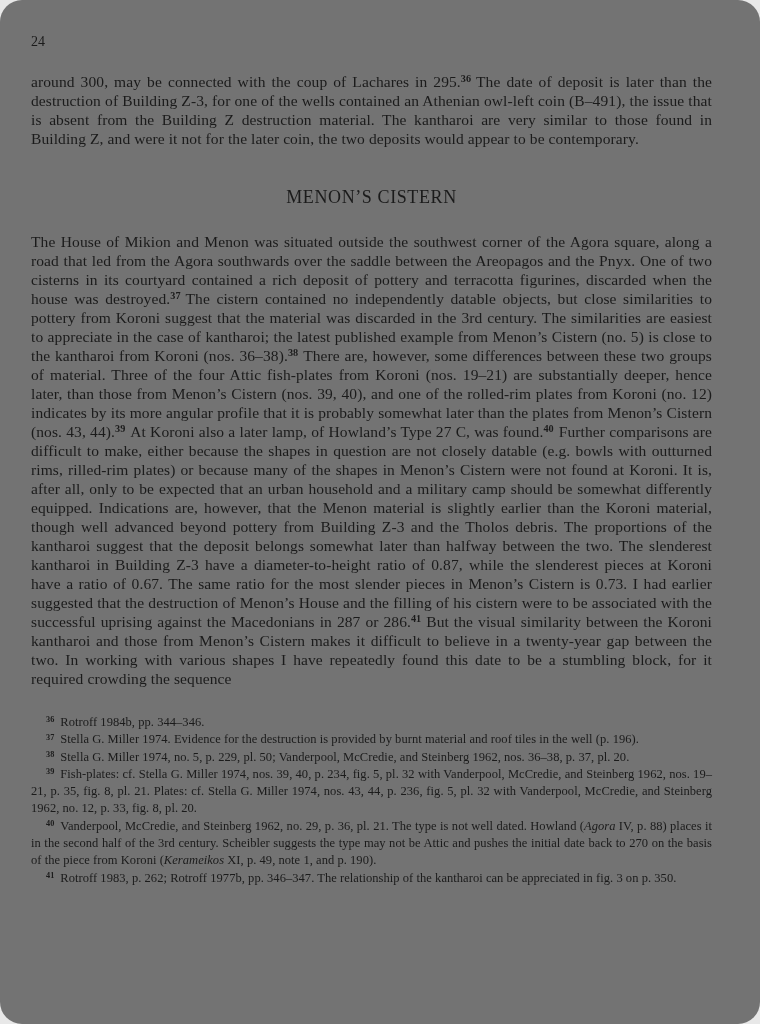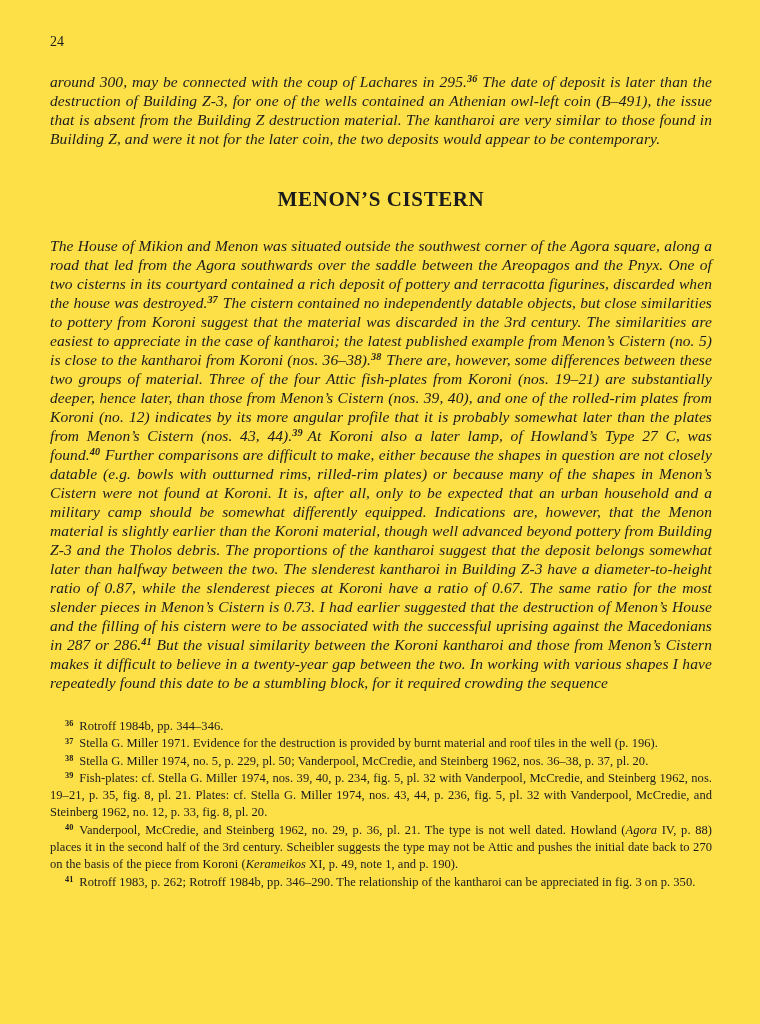--- a/index.html
+++ b/index.html
@@ -5,26 +5,27 @@
   html, body {
     margin: 0;
     padding: 0;
     background: #e8e8e8;
   }
   .page {
     position: relative;
     width: 760px;
     height: 1024px;
     margin: 0 auto;
-    background: #fde047;
+    background: #737373;
     color: #1b1b1b;
     font-family: "Liberation Serif", "DejaVu Serif", serif;
     box-sizing: border-box;
-    padding: 34px 48px 20px 50px;
+    padding: 34px 48px 20px 31px;
     overflow: hidden;
+    border-radius: 22px;
   }
   .running-head {
     position: relative;
     height: 18px;
     margin-bottom: 20px;
   }
   .pagenum {
     position: absolute;
     left: 0;
     top: 0;
@@ -35,37 +36,36 @@
     text-align: center;
     font-size: 13.5px;
     letter-spacing: 0.4px;
   }
   .body-para {
     margin: 0;
     font-size: 15.5px;
     line-height: 19px;
     text-align: justify;
     letter-spacing: 0.1px;
-    font-style: italic;
   }
   sup {
     font-size: 0.66em;
     font-weight: 700;
     line-height: 0;
     vertical-align: baseline;
     position: relative;
     top: -0.45em;
     margin-right: 5px;
     letter-spacing: 0;
   }
   .section-heading {
     margin: 39px 0 24px 0;
     text-align: center;
-    font-size: 21px;
-    font-weight: 700;
+    font-size: 18px;
+    font-weight: 400;
     letter-spacing: 0.6px;
   }
   .footnotes {
     margin-top: 26px;
   }
   .footnote {
     margin: 0;
     font-size: 12.5px;
     line-height: 17.3px;
     text-align: justify;
@@ -88,20 +88,20 @@
   </div>
 
   <p class="body-para">around 300, may be connected with the coup of Lachares in 295.<sup>36</sup>The date of deposit is later than the destruction of Building Z-3, for one of the wells contained an Athenian owl-left coin (B–491), the issue that is absent from the Building Z destruction material.  The kantharoi are very similar to those found in Building Z, and were it not for the later coin, the two deposits would appear to be contemporary.</p>
 
   <h2 class="section-heading">MENON’S CISTERN</h2>
 
   <p class="body-para">The House of Mikion and Menon was situated outside the southwest corner of the Agora square, along a road that led from the Agora southwards over the saddle between the Areopagos and the Pnyx.  One of two cisterns in its courtyard contained a rich deposit of pottery and terracotta figurines, discarded when the house was destroyed.<sup>37</sup>The cistern contained no independently datable objects, but close similarities to pottery from Koroni suggest that the material was discarded in the 3rd century.  The similarities are easiest to appreciate in the case of kantharoi; the latest published example from Menon’s Cistern (no. 5) is close to the kantharoi from Koroni (nos. 36–38).<sup>38</sup>There are, however, some differences between these two groups of material.  Three of the four Attic fish-plates from Koroni (nos. 19–21) are substantially deeper, hence later, than those from Menon’s Cistern (nos. 39, 40), and one of the rolled-rim plates from Koroni (no. 12) indicates by its more angular profile that it is probably somewhat later than the plates from Menon’s Cistern (nos. 43, 44).<sup>39</sup>At Koroni also a later lamp, of Howland’s Type 27 C, was found.<sup>40</sup>Further comparisons are difficult to make, either because the shapes in question are not closely datable (e.g. bowls with outturned rims, rilled-rim plates) or because many of the shapes in Menon’s Cistern were not found at Koroni.  It is, after all, only to be expected that an urban household and a military camp should be somewhat differently equipped.  Indications are, however, that the Menon material is slightly earlier than the Koroni material, though well advanced beyond pottery from Building Z-3 and the Tholos debris.  The proportions of the kantharoi suggest that the deposit belongs somewhat later than halfway between the two.  The slenderest kantharoi in Building Z-3 have a diameter-to-height ratio of 0.87, while the slenderest pieces at Koroni have a ratio of 0.67.  The same ratio for the most slender pieces in Menon’s Cistern is 0.73.  I had earlier suggested that the destruction of Menon’s House and the filling of his cistern were to be associated with the successful uprising against the Macedonians in 287 or 286.<sup>41</sup>But the visual similarity between the Koroni kantharoi and those from Menon’s Cistern makes it difficult to believe in a twenty-year gap between the two.  In working with various shapes I have repeatedly found this date to be a stumbling block, for it required crowding the sequence</p>
 
   <div class="footnotes">
     <p class="footnote"><sup>36</sup><span>Rotroff 1984b, pp. 344–346.</span></p>
-    <p class="footnote"><sup>37</sup><span>Stella G. Miller 1971.  Evidence for the destruction is provided by burnt material and roof tiles in the well (p. 196).</span></p>
+    <p class="footnote"><sup>37</sup><span>Stella G. Miller 1974.  Evidence for the destruction is provided by burnt material and roof tiles in the well (p. 196).</span></p>
     <p class="footnote"><sup>38</sup><span>Stella G. Miller 1974, no. 5, p. 229, pl. 50; Vanderpool, McCredie, and Steinberg 1962, nos. 36–38, p. 37, pl. 20.</span></p>
     <p class="footnote"><sup>39</sup><span>Fish-plates: cf. Stella G. Miller 1974, nos. 39, 40, p. 234, fig. 5, pl. 32 with Vanderpool, McCredie, and Steinberg 1962, nos. 19–21, p. 35, fig. 8, pl. 21.  Plates: cf. Stella G. Miller 1974, nos. 43, 44, p. 236, fig. 5, pl. 32 with Vanderpool, McCredie, and Steinberg 1962, no. 12, p. 33, fig. 8, pl. 20.</span></p>
     <p class="footnote"><sup>40</sup><span>Vanderpool, McCredie, and Steinberg 1962, no. 29, p. 36, pl. 21.  The type is not well dated.  Howland (<em>Agora</em> IV, p. 88) places it in the second half of the 3rd century.  Scheibler suggests the type may not be Attic and pushes the initial date back to 270 on the basis of the piece from Koroni (<em>Kerameikos</em> XI, p. 49, note 1, and p. 190).</span></p>
-    <p class="footnote"><sup>41</sup><span>Rotroff 1983, p. 262; Rotroff 1984b, pp. 346–290.  The relationship of the kantharoi can be appreciated in fig. 3 on p. 350.</span></p>
+    <p class="footnote"><sup>41</sup><span>Rotroff 1983, p. 262; Rotroff 1977b, pp. 346–347.  The relationship of the kantharoi can be appreciated in fig. 3 on p. 350.</span></p>
   </div>
 
 </div>
 
 </body></html>

